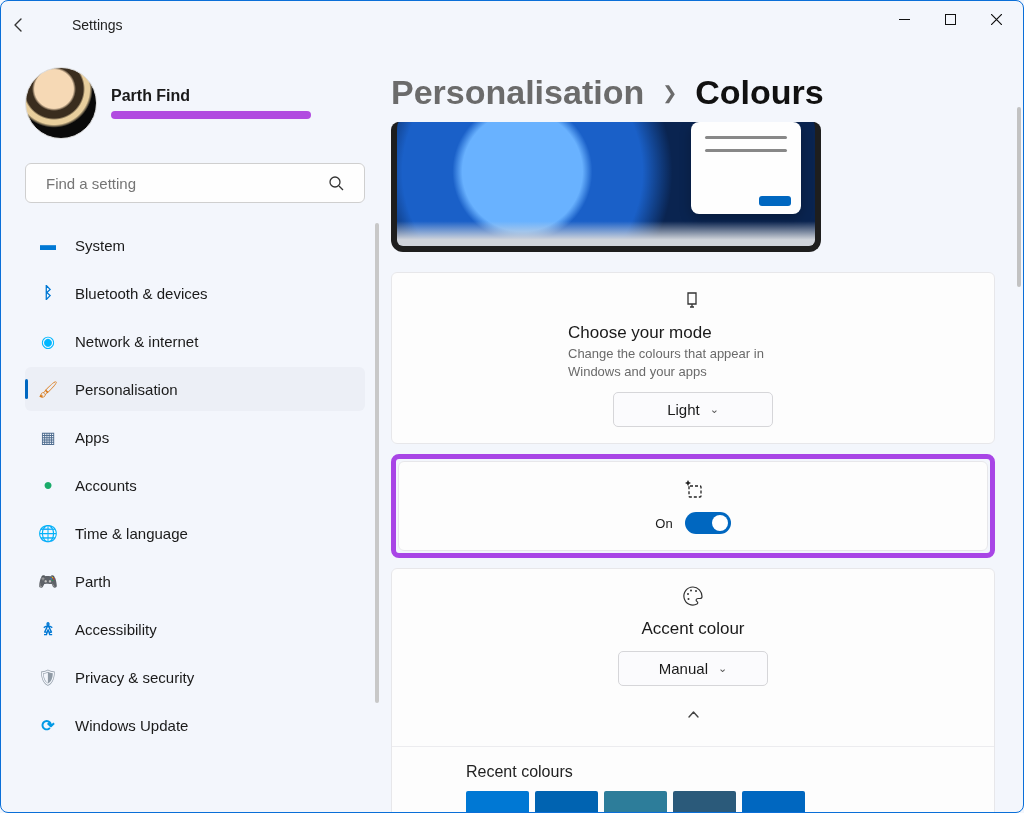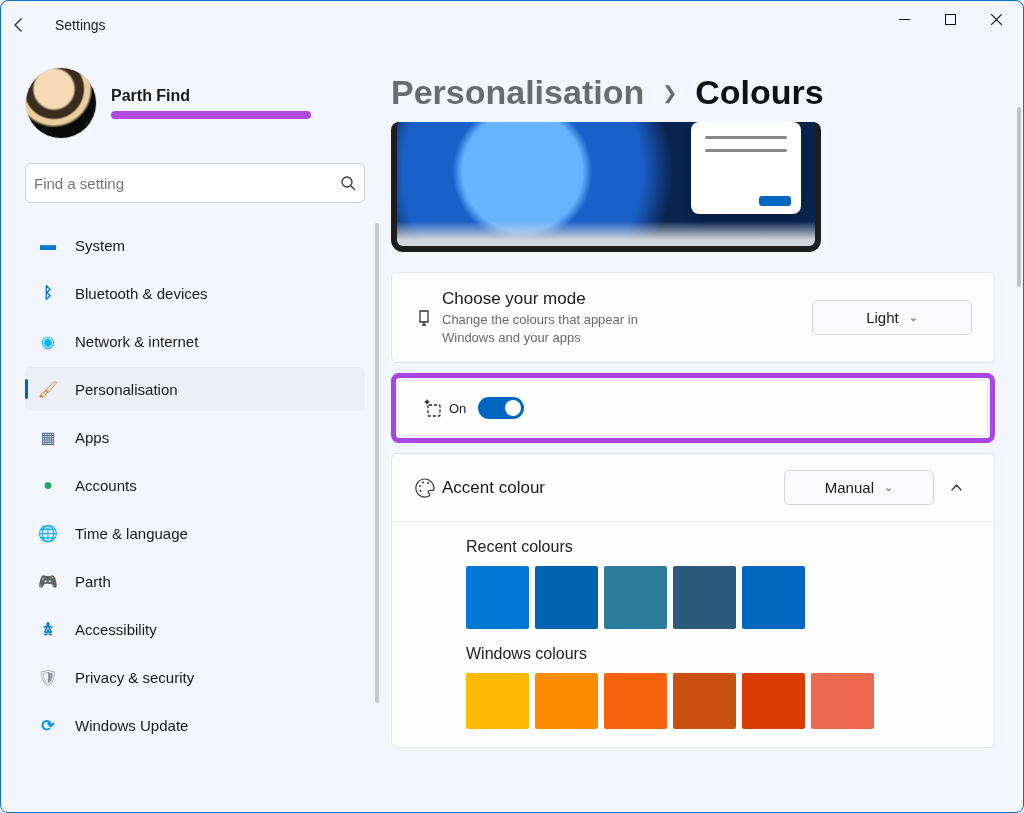--- a/index.html
+++ b/index.html
@@ -14,20 +14,21 @@
     border: 1px solid #0a6fd8;
     border-radius: 8px;
   }
   
   .titlebar {
     display: flex;
     align-items: center;
     height: 48px;
     padding: 4px 10px;
     position: relative;
+    gap: 17px;
   }
   .titlebar .back {
     width: 40px; text-align: center; font-size: 16px; cursor: pointer; color:#333;
   }
   .titlebar .app-title {
     font-size: 14px; margin-left: 4px; color:#222;
   }
   .win-controls {
     position: absolute; right: 4px; top: 2px; display: flex;
   }
@@ -52,21 +53,21 @@
     border:1px solid #ddd;
     flex-shrink:0;
   }
   .profile .name { font-weight:600; font-size:16px; }
   .redact {
     height:8px; background:#b14be0; border-radius:4px; width:200px; margin-top:6px;
   }
   
   .search {
     display:flex; align-items:center; height:40px; border:1px solid #cfcfcf;
-    border-radius:6px; background:#fefefe; padding:0 8px; margin-bottom:20px;
+    border-radius:6px; background:#fefefe; padding:0 20px; margin-bottom:20px;
     width: 340px;
   }
   .search input {
     flex:1; border:none; outline:none; font-size:15px; background:transparent; color:#555;
   }
   .search .sicon { font-size:14px; }
   
   .nav { position:relative; }
   .nav-scroll {
     position:absolute; right:-6px; top:0; width:4px; height:480px; background:#c8c8c8; border-radius:3px;
@@ -109,21 +110,21 @@
   }
   .preview .mini-window .line { height:3px; background:#888; margin:10px 14px 0; border-radius:2px; }
   .preview .mini-window .line:first-child { margin-top:14px; }
   .preview .mini-window .btn { position:absolute; bottom:8px; right:10px; width:32px; height:10px; background:#0067c0; border-radius:3px; }
   
   .card {
     background:#fdfdfd; border:1px solid #e7e7ea; border-radius:6px;
     margin-bottom: 10px;
   }
   .card-row {
-    display:flex; align-items:center; gap:6px; padding: 16px 22px;
+    display:flex; align-items:center; gap:12px; padding: 16px 22px; flex-direction: column;
   }
   .card-row .row-icon { width:22px; height:22px; display:flex; align-items:center; justify-content:center; color:#333; }
   .card-row .row-text { flex:1; }
   .card-row .row-title { font-size:17px; }
   .card-row .row-desc { font-size:13px; color:#6a6a6a; max-width:250px; line-height:1.35; margin-top:2px;}
   .dropdown {
     display:flex; align-items:center; justify-content:center; gap:10px;
     border:1px solid #d6d6d9; background:#fbfbfd; border-radius:5px;
     padding: 8px 14px; min-width:160px; cursor:pointer; font-size:15px;
   }

